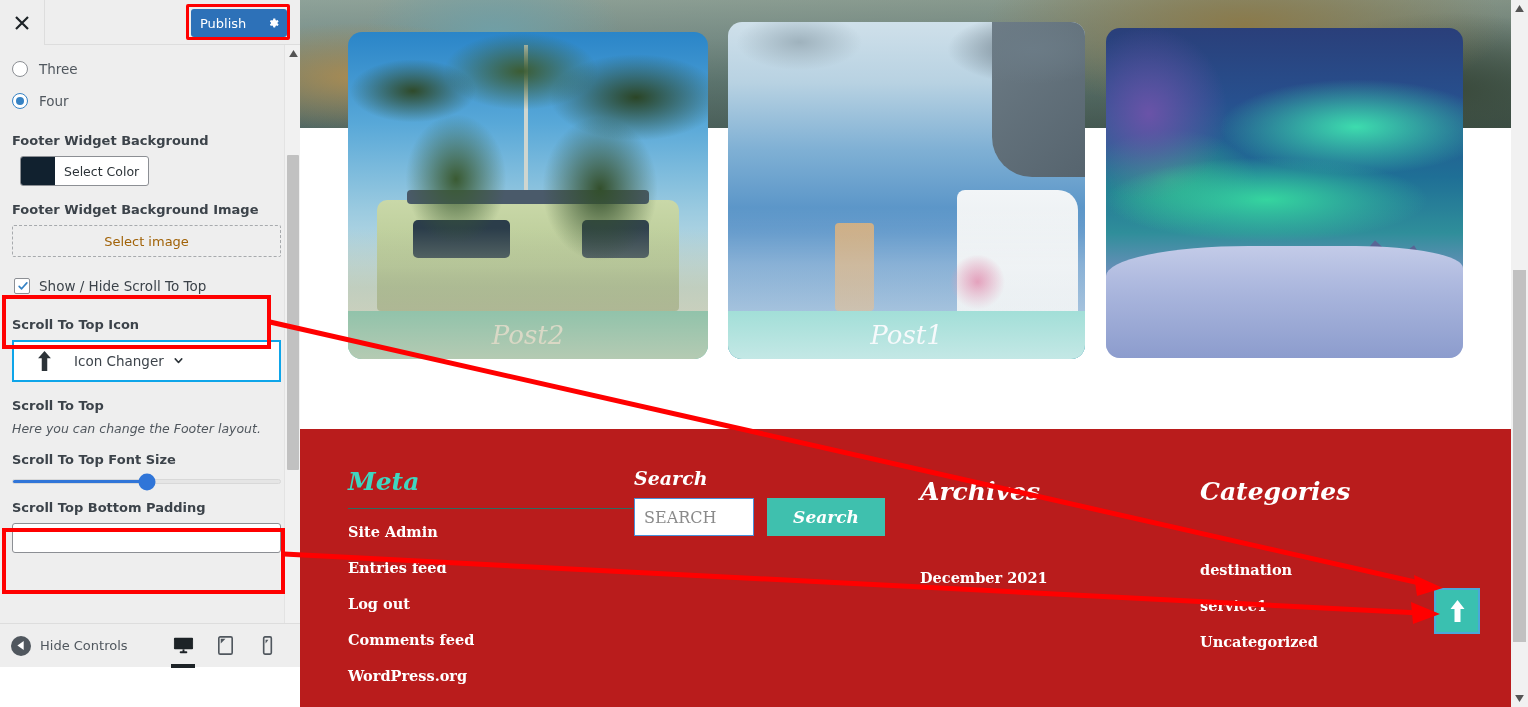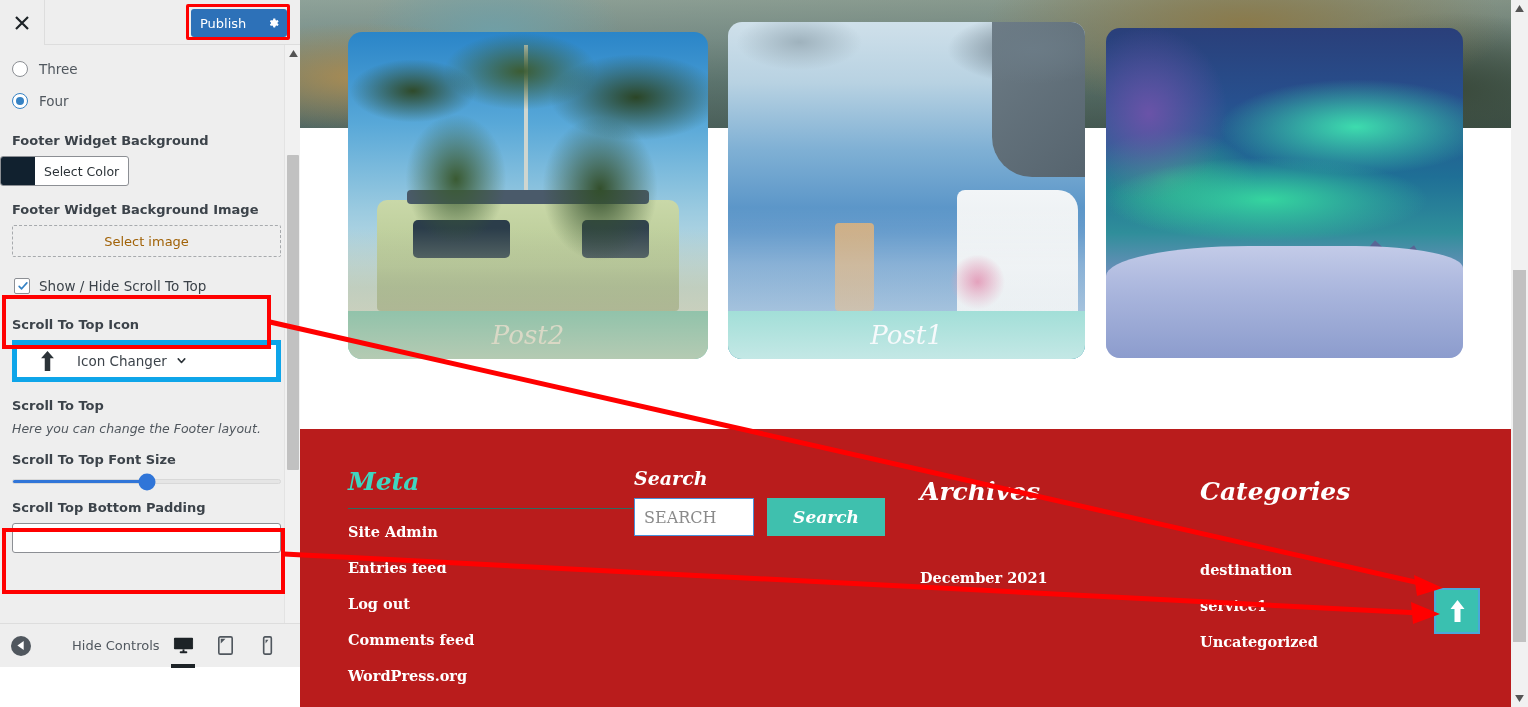--- a/index.html
+++ b/index.html
@@ -87,21 +87,21 @@
     content: ""; position: absolute;
     left: 3px; top: 3px; width: 8px; height: 8px;
     border-radius: 50%; background: #3582c4;
   }
   .radio-label { font-size: 13.5px; color: #50575e; }
 
   .sec-title {
     font-size: 13px; font-weight: bold; color: #3c434a;
     padding: 0 12px; margin-top: 16px; margin-bottom: 8px;
   }
-  .color-row { display: flex; padding: 0 0; text-align: right; }
+  .color-row { display: flex; padding: 0 20px; text-align: right; }
   .color-control {
     display: flex; height: 30px;
     border: 1px solid #8c8f94; border-radius: 3px;
     overflow: hidden; background: #fff;
     cursor: pointer;
   }
   .color-swatch { width: 34px; height: 28px; }
   .color-text {
     display: flex; align-items: center;
     padding: 0 9px; font-size: 12.5px; color: #2c3338;
@@ -127,21 +127,21 @@
     border: 1px solid #8c8f94; border-radius: 2px;
     background: #fff; margin-right: 9px;
     position: relative;
   }
   .checkbox svg { position: absolute; left: 1px; top: 0px; width: 14px; height: 14px; }
   .check-label { font-size: 13.5px; color: #3c434a; }
 
   .icon-changer {
     margin: 5px 12px 0 12px;
     height: 42px; background: #fff;
-    border: 5px solid #0ea5e9;
+    border: 2px solid #0ea5e9;
     display: flex; align-items: center;
     cursor: pointer;
   }
   .ic-arrow { width: 60px; display: flex; justify-content: center; }
   .ic-arrow svg { width: 15px; height: 22px; }
   .ic-text { font-size: 13.5px; color: #3c434a; }
   .ic-caret { margin-left: 8px; }
   .ic-caret svg { width: 13px; height: 13px; }
 
   .desc {
@@ -204,21 +204,21 @@
   }
 
   
   .sb-footer {
     position: absolute; left: 0; bottom: 0;
     width: 300px; height: 44px;
     background: #eee;
     border-top: 1px solid #ddd;
     display: flex; align-items: center;
   }
-  .hide-controls { display: flex; align-items: center; margin-left: 11px; cursor: pointer; gap: 32px; }
+  .hide-controls { display: flex; align-items: center; margin-left: 11px; cursor: pointer; }
   .hc-circle {
     width: 20px; height: 20px; border-radius: 50%;
     background: #50575e;
     display: flex; align-items: center; justify-content: center;
     margin-right: 9px;
   }
   .hc-circle svg { width: 8px; height: 9px; }
   .hc-label { font-size: 13px; color: #50575e; }
   .devices { position: absolute; right: 12px; display: flex; align-items: center; }
   .dev {

